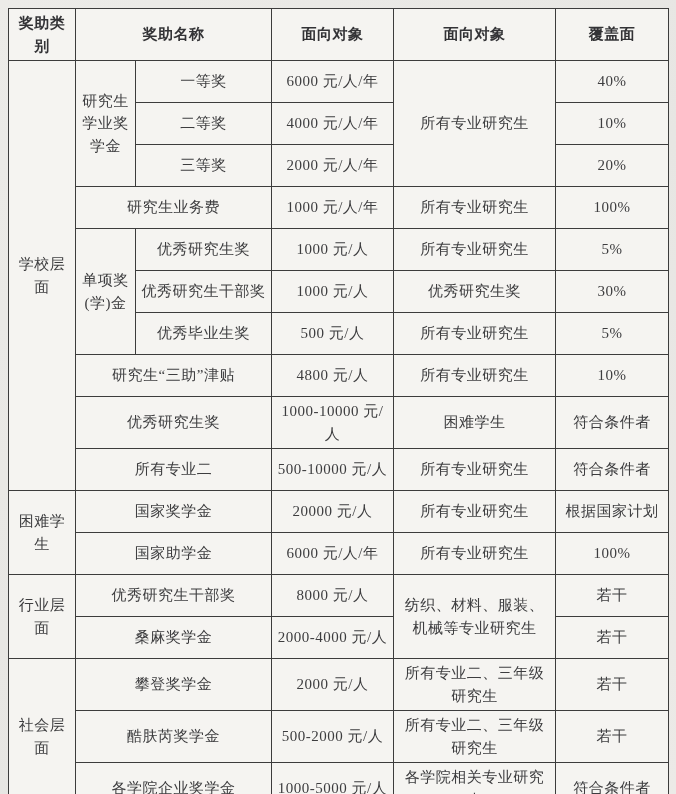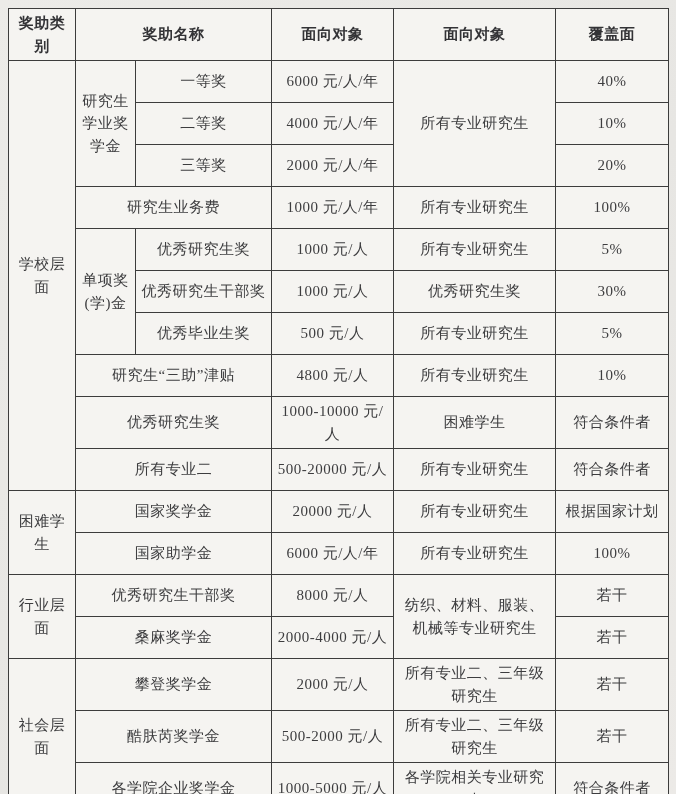--- a/index.html
+++ b/index.html
@@ -116,21 +116,21 @@
         <td>10%</td>
       </tr>
       <tr class="r">
         <td colspan="2">优秀研究生奖</td>
         <td>1000-10000 元/人</td>
         <td>困难学生</td>
         <td>符合条件者</td>
       </tr>
       <tr class="r">
         <td colspan="2">所有专业二</td>
-        <td>500-20000 元/人</td>
+        <td>500-10000 元/人</td>
         <td>所有专业研究生</td>
         <td>符合条件者</td>
       </tr>
 
       <tr class="r">
         <td rowspan="2">困难学生</td>
         <td colspan="2">国家奖学金</td>
         <td>20000 元/人</td>
         <td>所有专业研究生</td>
         <td>根据国家计划</td>

